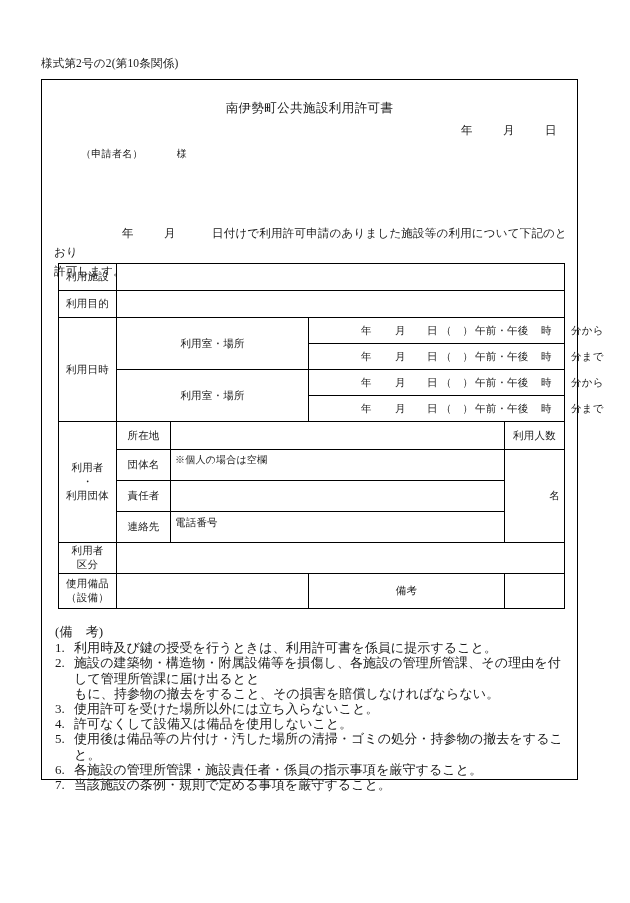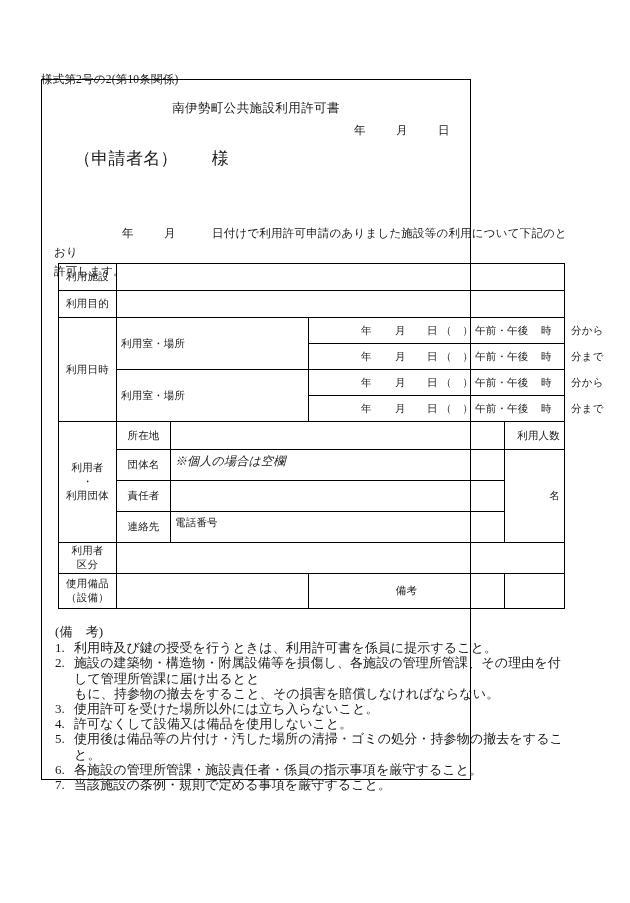--- a/index.html
+++ b/index.html
@@ -18,31 +18,31 @@
   .page {
     position: absolute;
     left: 0; top: 0;
     width: 630px;
     height: 903px;
   }
   
   .form-no {
     position: absolute;
     left: 41px;
-    top: 72px;
+    top: 56px;
     font-size: 11.5px;
     letter-spacing: 0.2px;
     white-space: nowrap;
   }
   
   .frame {
     position: absolute;
     left: 41px;
     top: 79px;
-    width: 430px;
+    width: 537px;
     height: 701px;
     border: 1.4px solid #000;
     box-sizing: border-box;
   }
   .doc-title {
     position: absolute;
     left: 0;
     top: 20px;
     width: 100%;
     text-align: center;
@@ -56,23 +56,23 @@
     font-size: 11.5px;
     letter-spacing: 0.5px;
   }
   .date-line span { display: inline-block; }
   .dl-y { width: 42px; text-align: left; }
   .dl-m { width: 42px; text-align: left; }
   .dl-d { width: 12px; text-align: left; }
 
   .applicant {
     position: absolute;
-    left: 32px;
+    left: 39px;
     top: 67px;
-    font-size: 17px;
+    font-size: 10px;
     letter-spacing: 0.3px;
     font-family: Liberation Serif, serif;
   }
   .applicant .sama { display:inline-block; margin-left: 34px; }
 
   .issuer {
     position: absolute;
     left: 348px;
     top: 104px;
     font-size: 11.5px;
@@ -109,35 +109,35 @@
     border: 0.9px solid #000;
     padding: 0 4px;
     vertical-align: middle;
     letter-spacing: 0.2px;
   }
   .lbl {
     text-align: center;
     line-height: 14px;
   }
   .v-center { text-align: center; }
-  .sub-lbl { text-align: left; vertical-align: top; padding-top: 4px; }
+  .sub-lbl { text-align: center; vertical-align: top; padding-top: 4px; }
   .timecell {
     text-align: left;
     padding-left: 0;
   }
   .timecell .tl { display:block; white-space: nowrap; padding-left: 48px; }
   .tk { display:inline-block; }
   .tk-y { width: 34px; }
   .tk-m { width: 32px; }
   .tk-d { width: 14px; }
   .tk-p { width: 34px; }
   .tk-ap { width: 66px; }
   .tk-h { width: 30px; }
-  .note-small { font-size: 12px; font-style: italic; }
-  .ninzu { text-align: right; }
+  .note-small { font-size: 10px; }
+  .ninzu { text-align: center; }
   .mei { text-align: right; padding-right: 14px; }
 
   
   .remarks {
     position: absolute;
     left: 13px;
     top: 544px;
     width: 512px;
     font-size: 13px;
     line-height: 15.2px;

